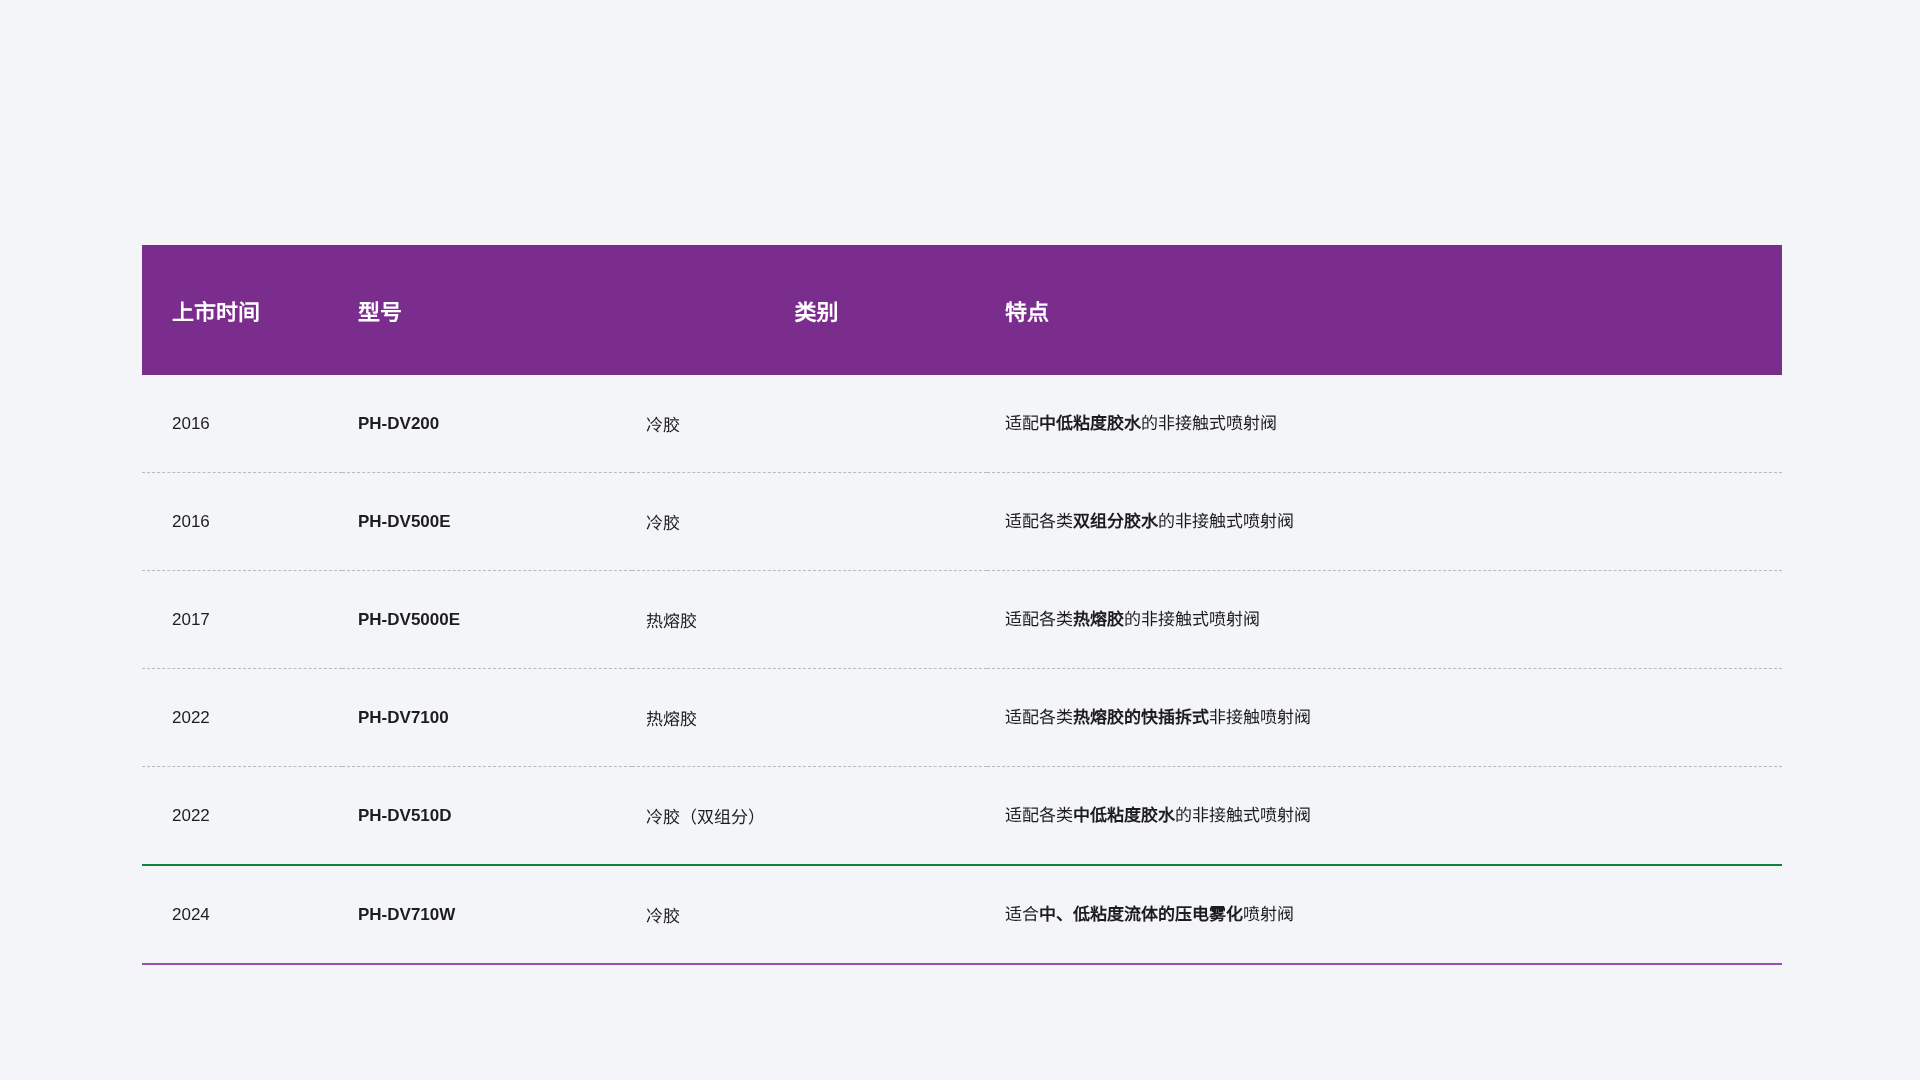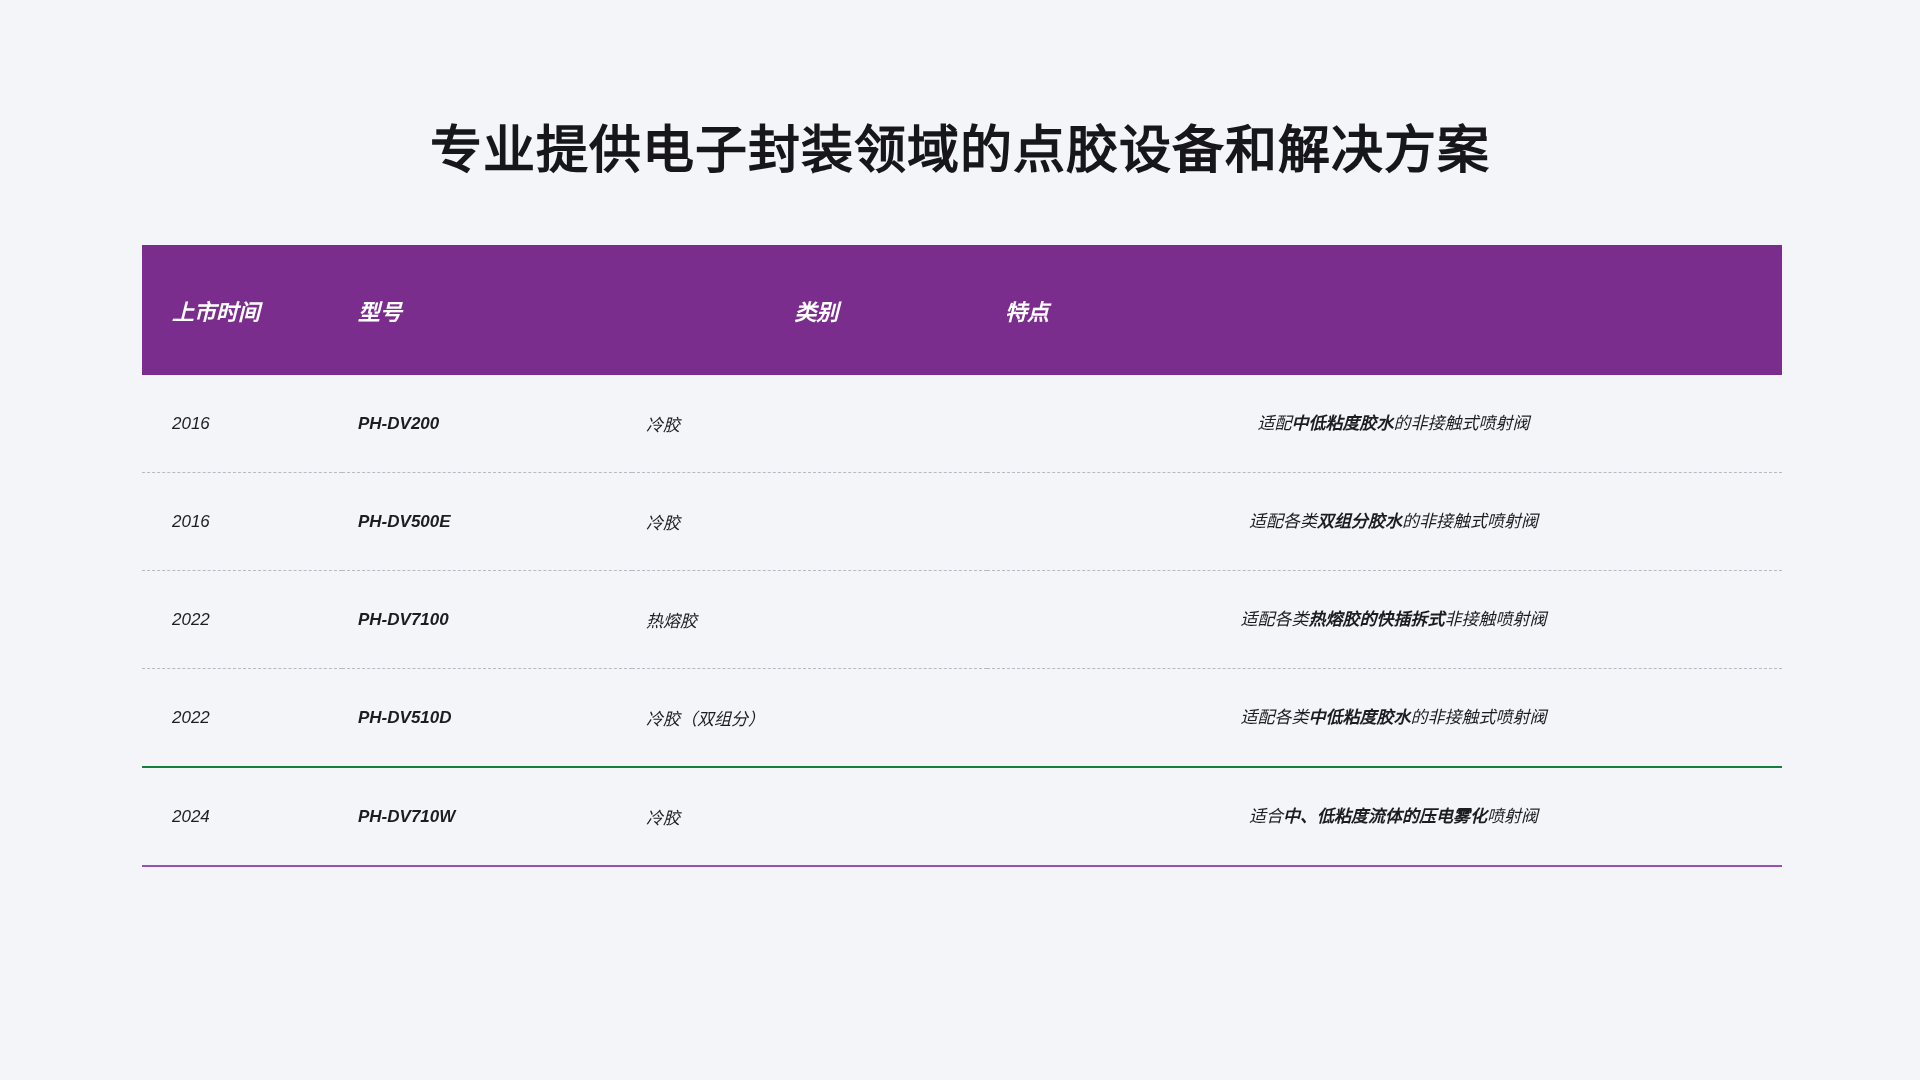--- a/index.html
+++ b/index.html
@@ -28,21 +28,20 @@
     font-weight: bold;
     color: #17171b;
     letter-spacing: 1px;
     white-space: nowrap;
   }
   .table-wrap {
     position: absolute;
     top: 245px;
     left: 142px;
     width: 1640px;
-    font-style: italic;
   }
   table.spec-table {
     width: 100%;
     border-collapse: collapse;
     table-layout: fixed;
   }
   table.spec-table thead th {
     background: #7b2d8e;
     color: #ffffff;
     font-size: 22px;
@@ -62,38 +61,37 @@
     vertical-align: middle;
     font-size: 17px;
     color: #1d1d20;
     background: transparent;
     border-bottom: 1px dashed #b9b9c2;
     padding: 0;
   }
   table.spec-table tbody td.col-time { padding-left: 30px; }
   table.spec-table tbody td.col-model { padding-left: 16px; font-weight: bold; margin-top: 35px; }
   table.spec-table tbody td.col-type { padding-left: 14px; }
-  table.spec-table tbody td.col-feature { padding-left: 18px; text-align: center; }
+  table.spec-table tbody td.col-feature { padding-left: 18px; }
 
   table.spec-table tbody tr.last-highlight td {
     border-top: 2px solid #15803d;
     border-bottom: 2px solid #9b4fb0;
   }
   table.spec-table tbody tr.pre-highlight td {
     border-bottom: none;
   }
   .bold { font-weight: bold; }
   .feature-text { line-height: 1.4; }
 </style>
 </head>
 <body>
 
 <div id="page">
 
-  <div class="title">专业提供电子封装领域的点胶设备和解决方案</div>
 
   <div class="table-wrap">
     <table class="spec-table">
       <colgroup>
         <col style="width:200px">
         <col style="width:290px">
         <col style="width:355px">
         <col style="width:795px">
       </colgroup>
       <thead>
@@ -111,20 +109,26 @@
             <td class="col-type">冷胶</td>
             <td class="col-feature"><span class="feature-text"><span>适配</span><span class="bold">中低粘度胶水</span><span>的非接触式喷射阀</span></span></td>
           </tr>
           <tr>
             <td class="col-time">2016</td>
             <td class="col-model">PH-DV500E</td>
             <td class="col-type">冷胶</td>
             <td class="col-feature"><span class="feature-text"><span>适配各类</span><span class="bold">双组分胶水</span><span>的非接触式喷射阀</span></span></td>
           </tr>
           <tr>
+            <td class="col-time">2017</td>
+            <td class="col-model">PH-DV5000E</td>
+            <td class="col-type">热熔胶</td>
+            <td class="col-feature"><span class="feature-text"><span>适配各类</span><span class="bold">热熔胶</span><span>的非接触式喷射阀</span></span></td>
+          </tr>
+          <tr>
             <td class="col-time">2022</td>
             <td class="col-model">PH-DV7100</td>
             <td class="col-type">热熔胶</td>
             <td class="col-feature"><span class="feature-text"><span>适配各类</span><span class="bold">热熔胶的快插拆式</span><span>非接触喷射阀</span></span></td>
           </tr>
           <tr class="pre-highlight">
             <td class="col-time">2022</td>
             <td class="col-model">PH-DV510D</td>
             <td class="col-type">冷胶（双组分）</td>
             <td class="col-feature"><span class="feature-text"><span>适配各类</span><span class="bold">中低粘度胶水</span><span>的非接触式喷射阀</span></span></td>

